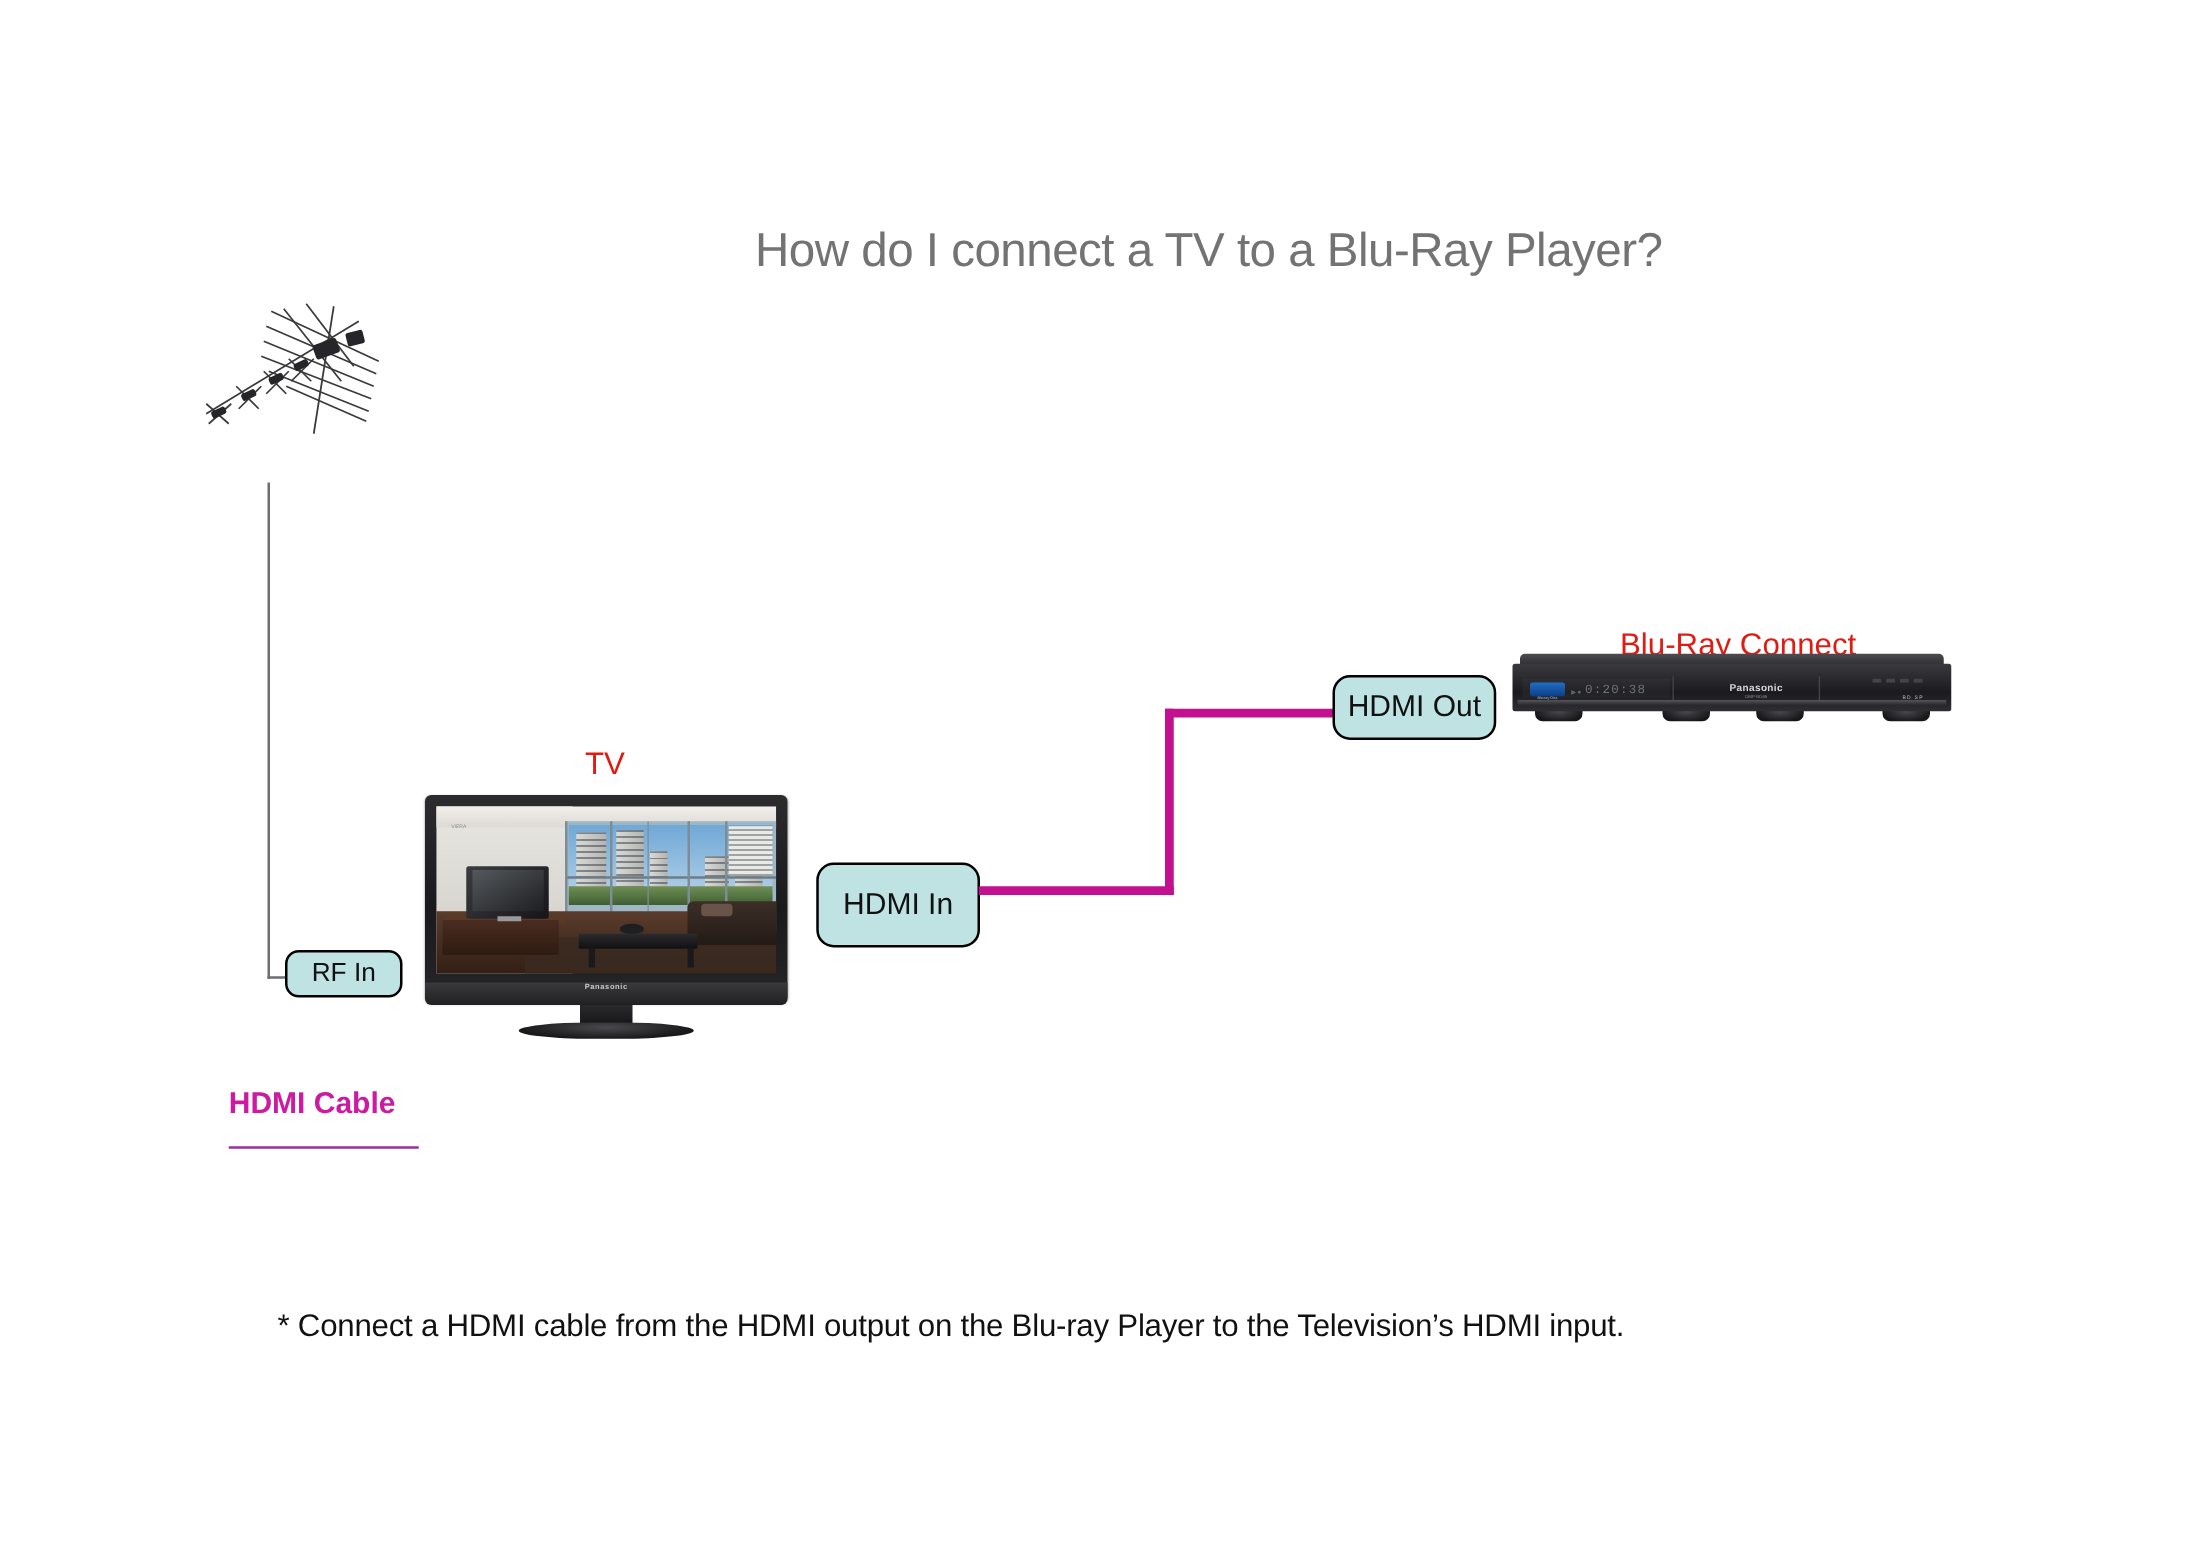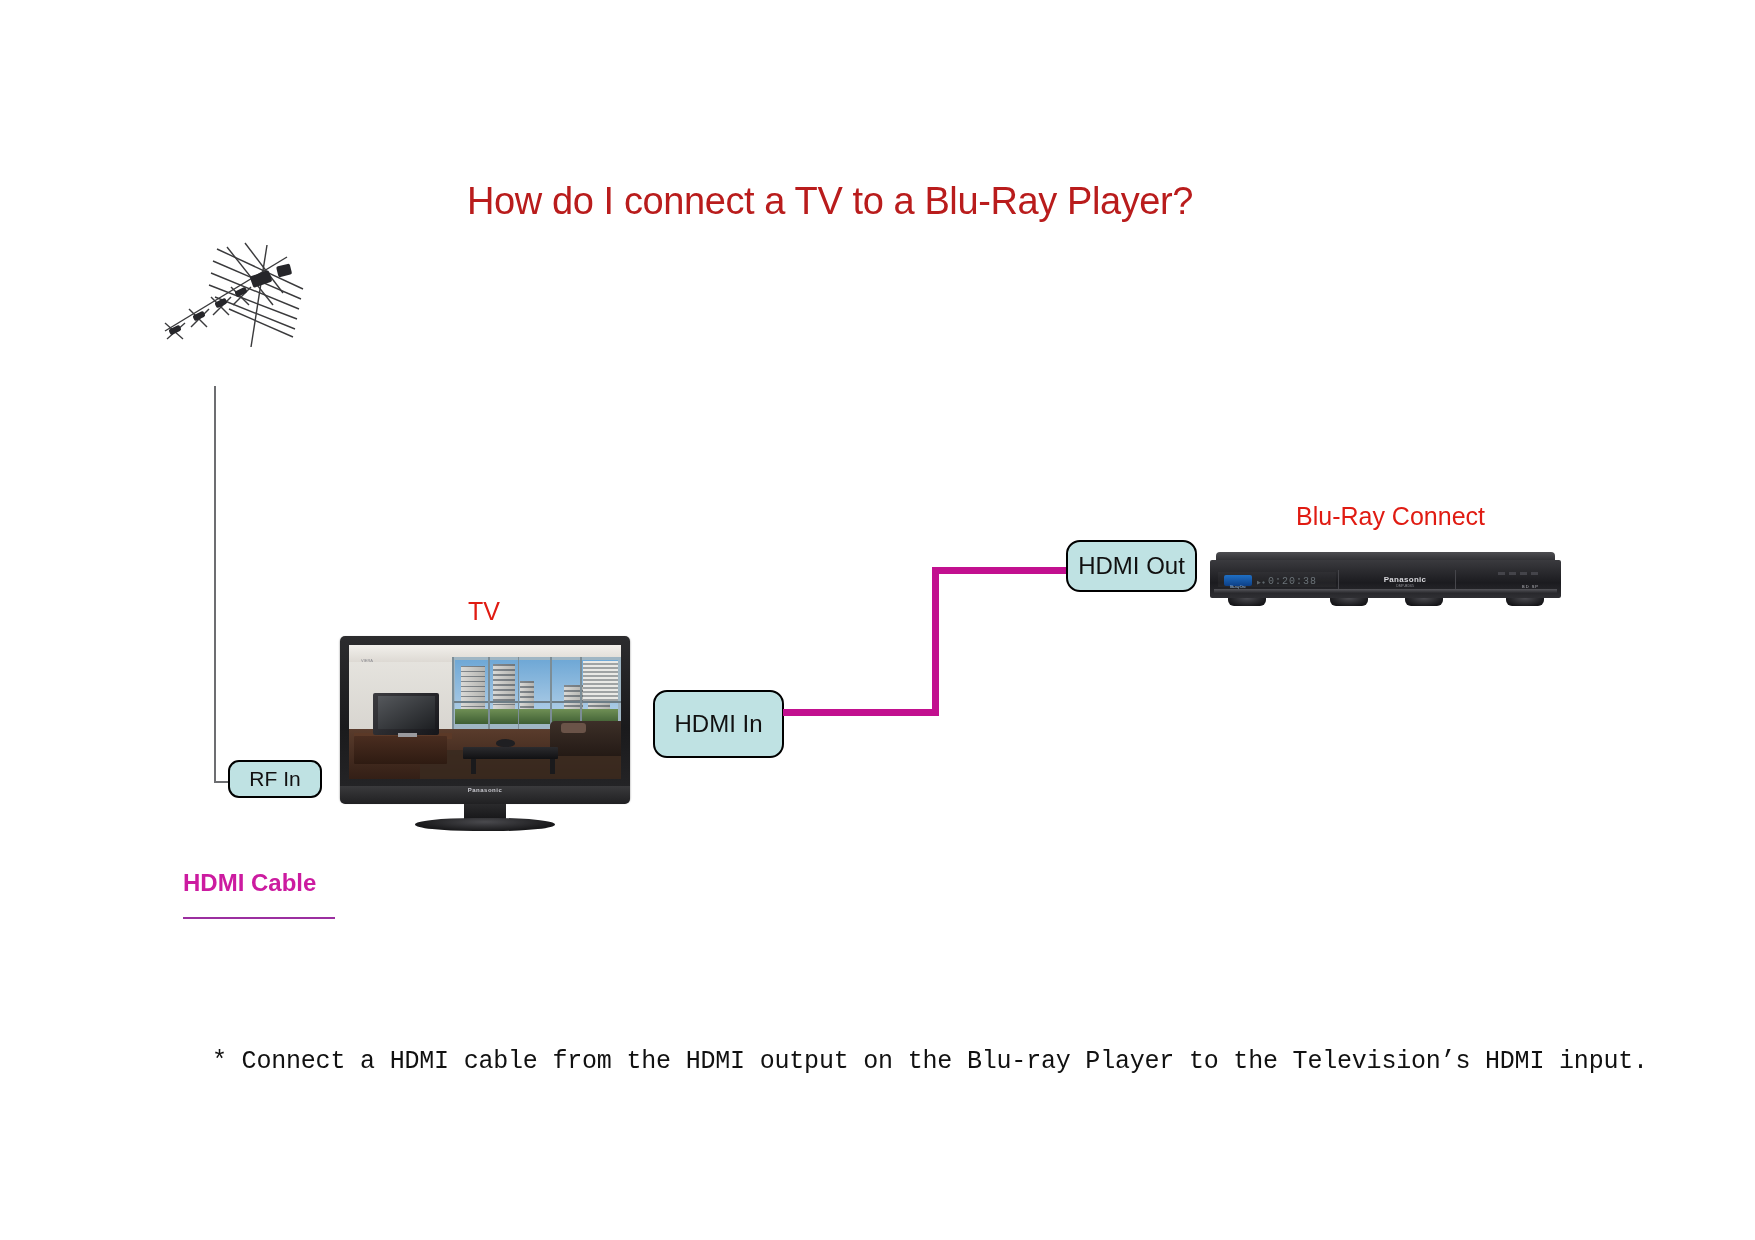--- a/index.html
+++ b/index.html
@@ -8,23 +8,23 @@
     background:#ffffff;
     font-family:"Liberation Sans", sans-serif;
     overflow:hidden;
     position:relative;
   }
   #slide{position:absolute;left:0;top:0;width:1755px;height:1240px;background:#fff;}
 
   
   .title{
     position:absolute;left:330px;top:180px;width:1000px;
-    text-align:center;
+    text-align:right;
     font-size:38px;
-    color:#b91c1c;
+    color:#737373;
     letter-spacing:-0.4px;
     white-space:nowrap;
   }
 
   
   .port-box{
     position:absolute;
     background:#bfe2e3;
     border:2.5px solid #000;
     border-radius:14px;
@@ -47,22 +47,22 @@
   #legend-label{
     position:absolute;left:183px;top:869px;
     font-size:24px;font-weight:bold;color:#cc1ba0;white-space:nowrap;
   }
   #legend-rule{
     position:absolute;left:183px;top:917px;width:152px;height:2px;background:#9b2fa0;
   }
 
   
   #footnote{
-    position:absolute;left:212px;top:1047px;
-    font-size:25px;color:#111;white-space:nowrap;letter-spacing:-0.2px;font-family:Liberation Mono, monospace;
+    position:absolute;left:222px;top:1047px;
+    font-size:25px;color:#111;white-space:nowrap;letter-spacing:-0.2px;
   }
 
   
   .cable-h,.cable-v{position:absolute;background:#c2108f;}
   #hdmi-seg1{left:783px;top:709px;width:156px;height:7px;}
   #hdmi-seg2{left:932px;top:567px;width:7px;height:149px;}
   #hdmi-seg3{left:932px;top:567px;width:136px;height:7px;}
 
   .rf-line{position:absolute;background:#6d6e71;}
   #rf-seg-v{left:214px;top:386px;width:2px;height:397px;}
@@ -135,21 +135,21 @@
     background:linear-gradient(180deg,#3c2f28,#241a15);border-radius:5px 2px 2px 2px;}
   .sc-cush{position:absolute;left:78%;top:58%;width:9%;height:8%;background:#6a5348;border-radius:3px;}
   .sc-table{position:absolute;left:42%;top:76%;width:35%;height:9%;
     background:linear-gradient(180deg,#2b2b2e,#111113);border-radius:1px;}
   .sc-tleg{position:absolute;top:85%;width:1.6%;height:11%;background:#1a1a1c;}
   .sc-bowl{position:absolute;left:54%;top:70%;width:7%;height:6%;background:#1f1f22;border-radius:50% 50% 40% 40%;}
   .sc-blind{position:absolute;left:86%;top:12%;width:13%;height:30%;
     background:repeating-linear-gradient(180deg,#e9e9e6 0 2px,#9fa3a4 2px 4px);}
 
   
-  #bdp{position:absolute;left:1210px;top:552px;width:279px;height:59px;}
+  #bdp{position:absolute;left:1210px;top:523px;width:279px;height:59px;}
   .bd-top{position:absolute;left:6px;top:0;width:339px;height:10px;
     background:linear-gradient(180deg,#4d4d51,#2b2b2f);border-radius:4px 4px 0 0;}
   .bd-face{position:absolute;left:0;top:8px;width:351px;height:38px;
     background:linear-gradient(180deg,#3a3a3e 0%,#232327 45%,#1b1b1f 60%,#2f2f33 100%);
     border-radius:2px;}
   .bd-strip{position:absolute;left:4px;top:29px;width:343px;height:4px;
     background:linear-gradient(180deg,#55555a,#2a2a2e);}
   .bd-tray{position:absolute;left:8px;top:12px;width:118px;height:15px;background:rgba(255,255,255,.03);}
   .bd-seam1{position:absolute;left:128px;top:10px;width:1px;height:22px;background:#46464b;}
   .bd-seam2{position:absolute;left:245px;top:10px;width:1px;height:22px;background:#46464b;}

